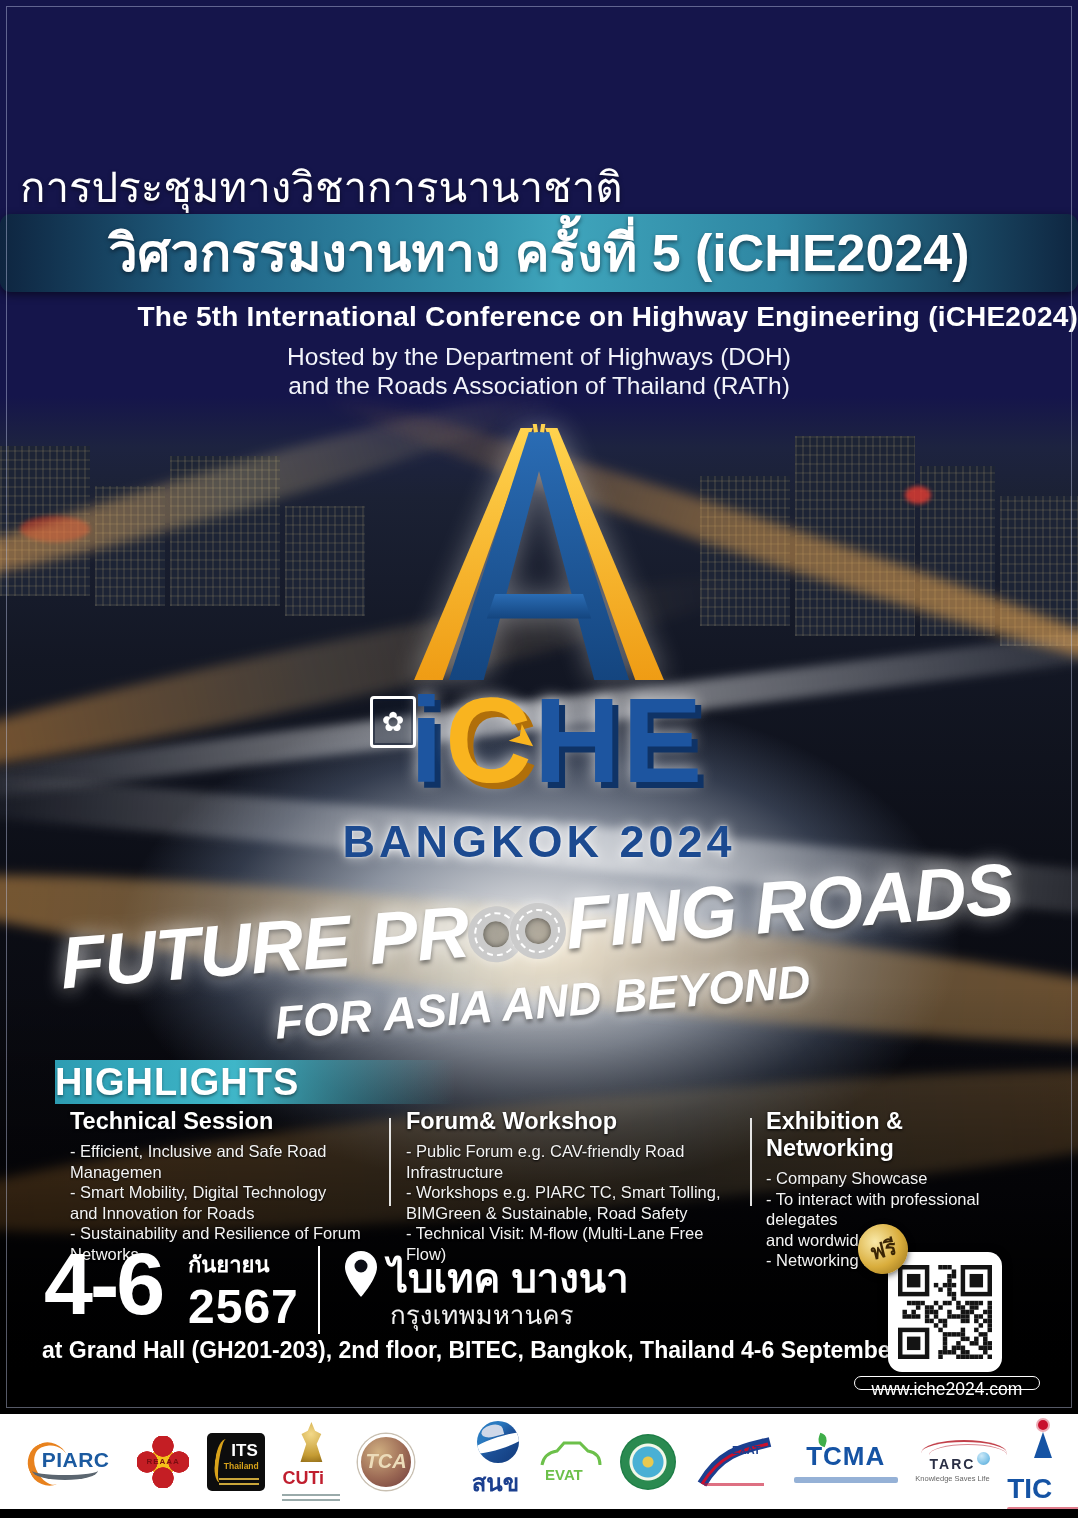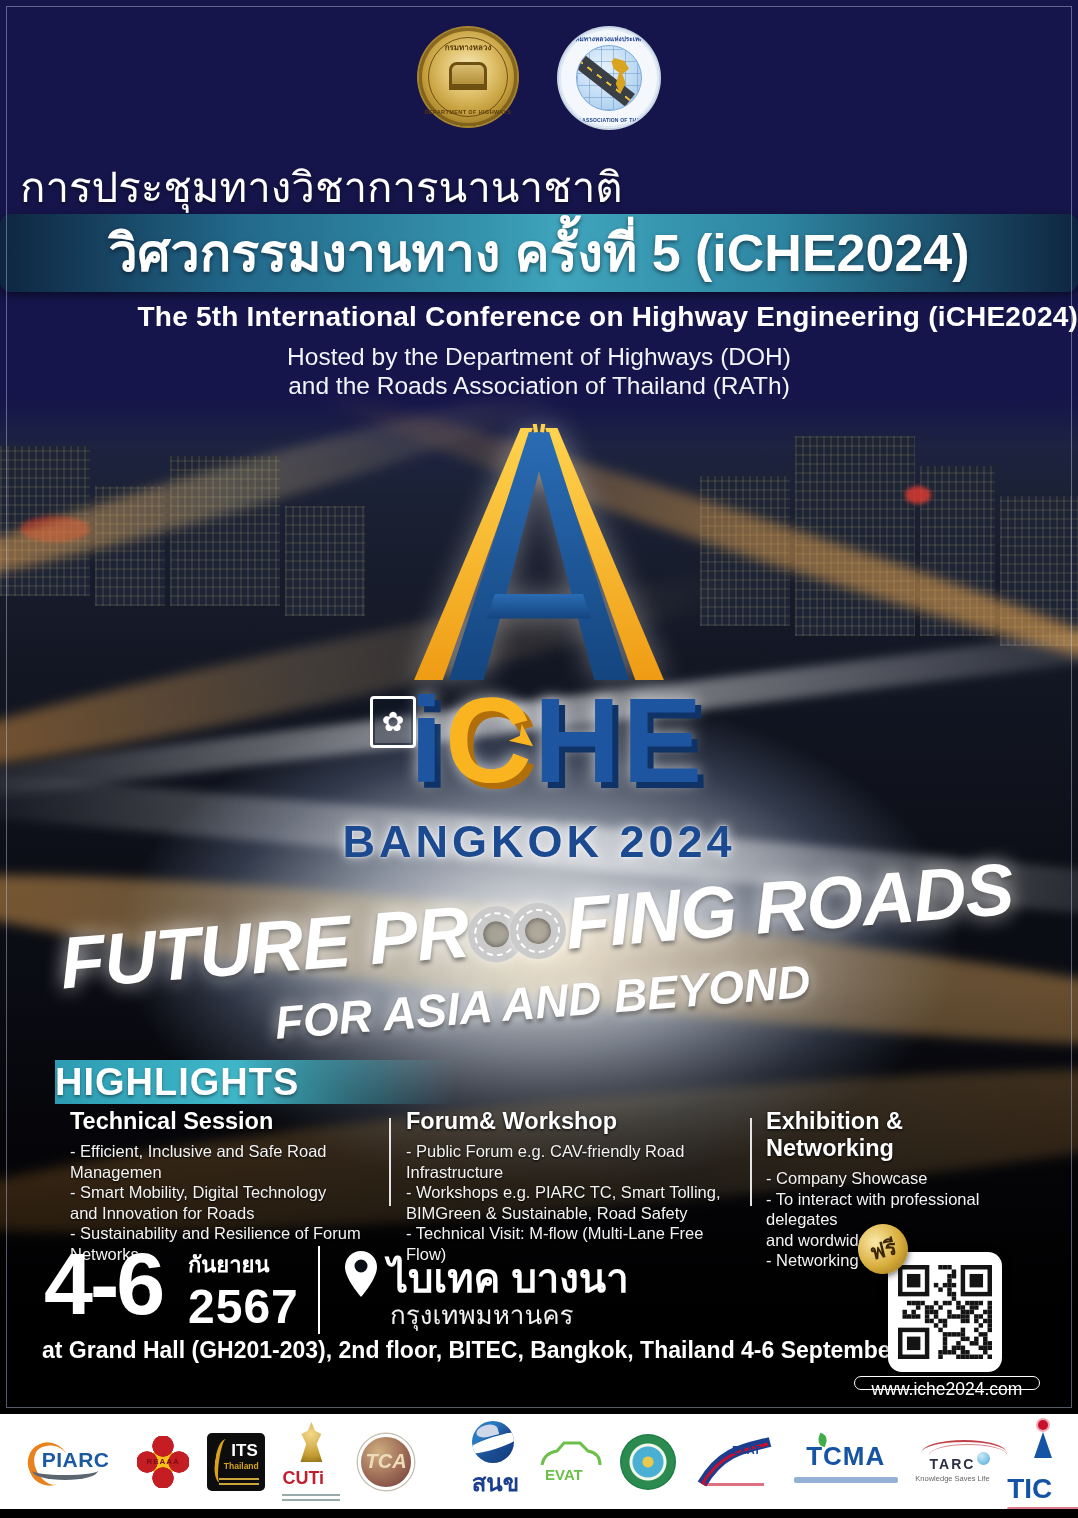--- a/index.html
+++ b/index.html
@@ -164,21 +164,21 @@
     clip-path:polygon(50% 0, 64% 22%, 88% 30%, 70% 55%, 92% 100%, 8% 100%, 30% 55%, 12% 30%, 36% 22%); }
   .sp-cuti b { font-size:18px; color:#c01e2e; }
   .sp-cuti .lines { width:58px; height:10px; margin-top:2px;
     background:repeating-linear-gradient(0deg,#9aa 0 2px, transparent 2px 5px); }
 
   .sp-tca { width:56px; height:56px; border-radius:50%; border:3px solid #fff;
     box-shadow:0 0 0 1.5px #c9c0b2; display:flex; align-items:center; justify-content:center;
     background:radial-gradient(circle at 35% 30%, #cfae80, #9c6a55 55%, #6e3a3a);
     font-size:20px; font-weight:bold; font-style:italic; color:#ecdcba; }
 
-  .sp-snk { display:flex; align-items:flex-start; gap:0;margin-left:40px; }
+  .sp-snk { display:flex; align-items:flex-end; gap:0;margin-left:40px; }
   .sp-snk .orb { width:42px; height:42px; border-radius:50%; position:relative; overflow:hidden;
     background:linear-gradient(135deg, #2a7ac0 30%, #1c4f96 55%, #123a7a); }
   .sp-snk .orb::after { content:""; position:absolute; left:-8px; top:16px; width:60px; height:12px;
     background:#fff; transform:rotate(-18deg); border-radius:50%; }
   .sp-snk .orb::before { content:""; position:absolute; left:4px; top:4px; width:22px; height:12px;
     background:#cfd8e8; border-radius:50% 50% 0 50%; transform:rotate(-15deg); z-index:2; }
   .sp-snk b { font-size:24px; color:#1b3f8f; }
 
   .sp-evat svg { display:block; }
 
@@ -236,37 +236,20 @@
     <div class="trail" style="left:-120px;top:70px;width:700px;height:46px;transform:rotate(-16deg);background:linear-gradient(90deg,rgba(240,160,70,.6),rgba(255,220,150,.25),transparent)"></div>
     <div class="trail" style="left:-140px;top:250px;width:900px;height:60px;transform:rotate(-12deg);background:linear-gradient(90deg,rgba(230,150,60,.55),rgba(255,210,140,.2),transparent)"></div>
     <div class="trail" style="left:300px;top:120px;width:900px;height:40px;transform:rotate(18deg);background:linear-gradient(90deg,transparent,rgba(240,170,80,.45),rgba(240,170,80,.6))"></div>
     <div class="trail" style="left:-100px;top:520px;width:1400px;height:90px;transform:rotate(6deg);background:linear-gradient(90deg,rgba(235,160,70,.5),rgba(255,230,170,.3) 40%,rgba(235,160,70,.45))"></div>
     <div class="trail" style="left:-80px;top:700px;width:1400px;height:110px;transform:rotate(-5deg);background:linear-gradient(90deg,rgba(200,130,50,.45),rgba(255,220,150,.22) 55%,rgba(200,130,50,.4))"></div>
     <div class="vignette"></div>
   </div>
 
   <div class="frame"></div>
 
-  <div class="seal-row">
-    <div class="doh-seal">
-      <div class="ring2"></div>
-      <div class="seal-txt-top">กรมทางหลวง</div>
-      <div class="gate"></div>
-      <div class="seal-txt-bot">DEPARTMENT OF HIGHWAYS</div>
-    </div>
-    <div class="rath-seal">
-      <div class="rath-txt-top">สมาคมทางหลวงแห่งประเทศไทย</div>
-      <div class="rath-globe">
-        <div class="rath-grid"></div>
-        <div class="rath-road"></div>
-        <div class="rath-map"></div>
-      </div>
-      <div class="rath-txt-bot">ROADS ASSOCIATION OF THAILAND</div>
-    </div>
-  </div>
 
   <div class="thai-title1">การประชุมทางวิชาการนานาชาติ</div>
   <div class="teal-band">
     <div class="thai-title2">วิศวกรรมงานทาง ครั้งที่ 5 (iCHE2024)</div>
   </div>
   <div class="english-title">The 5th International Conference on Highway Engineering (iCHE2024)</div>
   <div class="hosted">
     <div>Hosted by the Department of Highways (DOH)</div>
     <div>and the Roads Association of Thailand (RATh)</div>
   </div>

